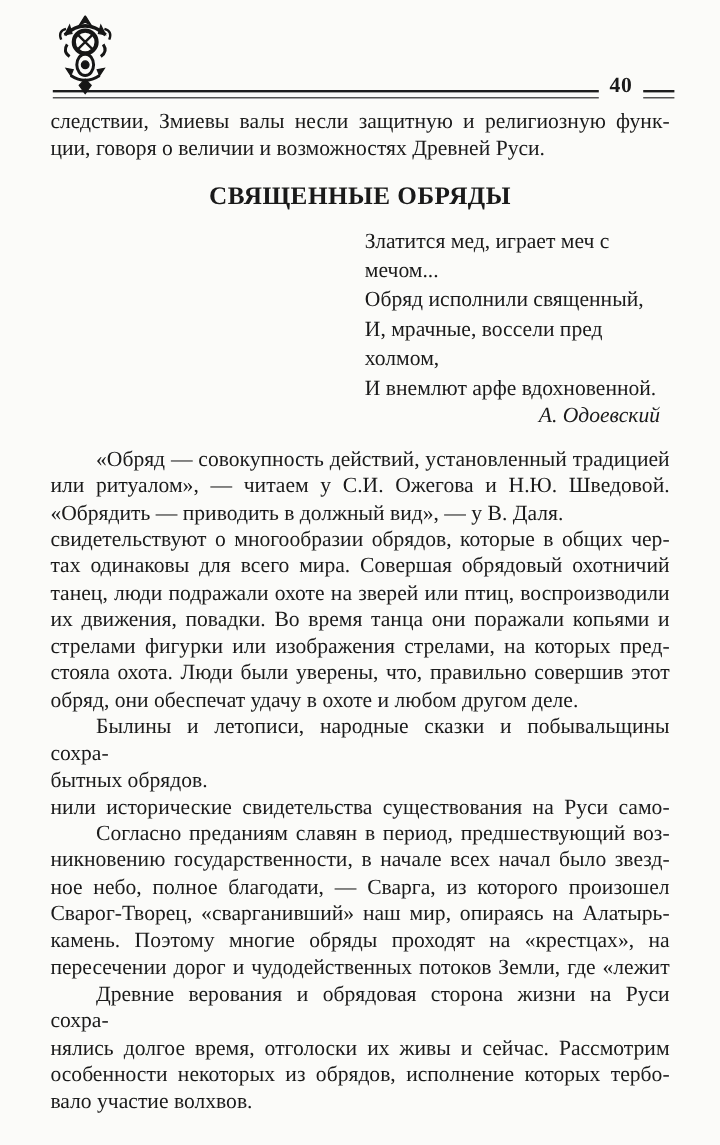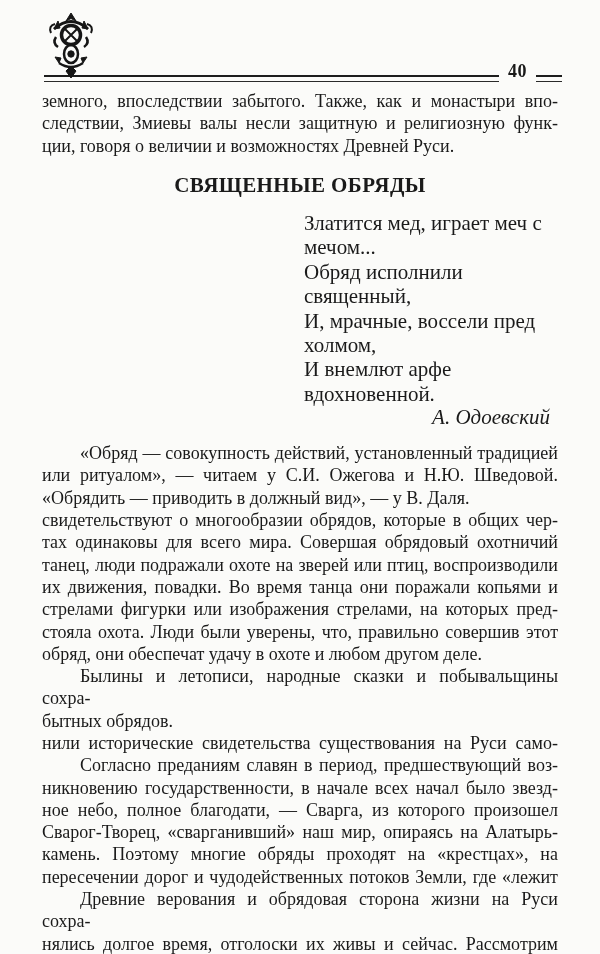--- a/index.html
+++ b/index.html
@@ -48,21 +48,21 @@
   .heading {
     margin-top: 16px;
     text-align: center;
     font-weight: bold;
     font-size: 21px; line-height: 24px;
     letter-spacing: 0.4px;
   }
 
   .epigraph {
     margin-top: 14px; margin-left: 262px;
-    font-size: 21px; line-height: 24.4px;
+    font-size: 18px; line-height: 24.4px;
   }
   .ep-line { text-align: left; }
   .ep-attr {
     text-align: right; padding-right: 8px;
     font-style: italic; line-height: 23px;
   }
   .p-after-ep { margin-top: 13px; }
 </style>
 </head>
 <body>
@@ -93,21 +93,20 @@
     <div class="rule-row">
       <div class="rule long"></div>
       <div class="page-num">40</div>
       <div class="rule short"></div>
     </div>
   </div>
 
   <div class="main">
 
     <div class="para p-first">
-      <div class="bl">земного, впоследствии забытого. Также, как и монастыри впо-</div>
       <div class="bl">следствии, Змиевы валы несли защитную и религиозную функ-</div>
       <div class="bl end">ции, говоря о величии и возможностях Древней Руси.</div>
     </div>
 
     <div class="heading">СВЯЩЕННЫЕ ОБРЯДЫ</div>
 
     <div class="epigraph">
       <div class="ep-line">Златится мед, играет меч с мечом...</div>
       <div class="ep-line">Обряд исполнили священный,</div>
       <div class="ep-line">И, мрачные, воссели пред холмом,</div>

